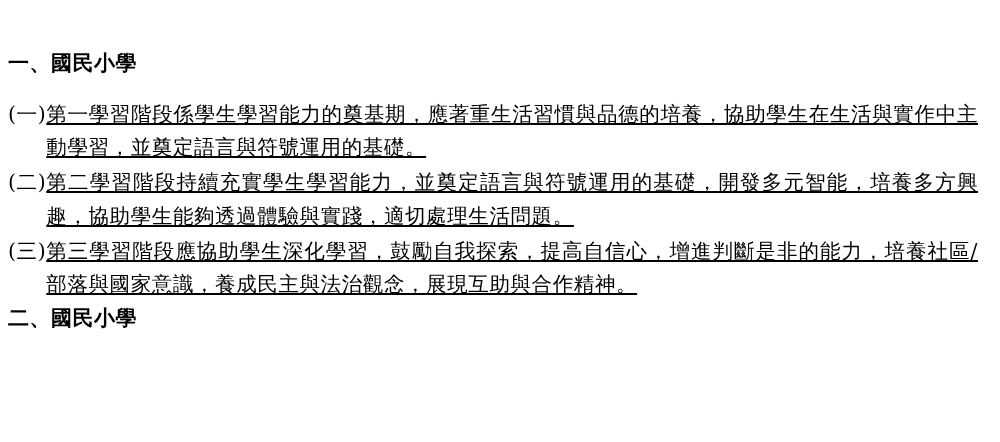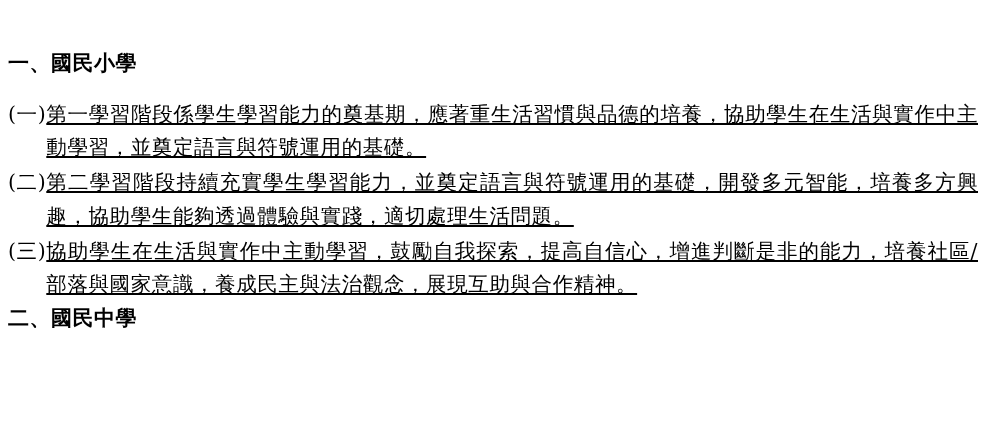--- a/index.html
+++ b/index.html
@@ -92,20 +92,20 @@
     <li class="clause">
       <span class="clause-marker">(一)</span>
       <span class="clause-text">第一學習階段係學生學習能力的奠基期，應著重生活習慣與品德的培養，協助學生在生活與實作中主動學習，並奠定語言與符號運用的基礎。</span>
     </li>
     <li class="clause">
       <span class="clause-marker">(二)</span>
       <span class="clause-text">第二學習階段持續充實學生學習能力，並奠定語言與符號運用的基礎，開發多元智能，培養多方興趣，協助學生能夠透過體驗與實踐，適切處理生活問題。</span>
     </li>
     <li class="clause">
       <span class="clause-marker">(三)</span>
-      <span class="clause-text">協助學生在生活與實作中主動學習，鼓勵自我探索，提高自信心，增進判斷是非的能力，培養社區/部落與國家意識，養成民主與法治觀念，展現互助與合作精神。</span>
+      <span class="clause-text">第三學習階段應協助學生深化學習，鼓勵自我探索，提高自信心，增進判斷是非的能力，培養社區/部落與國家意識，養成民主與法治觀念，展現互助與合作精神。</span>
     </li>
   </ul>
 
-  <h2 class="section-heading" id="heading-secondary">二、國民中學</h2>
+  <h2 class="section-heading" id="heading-secondary">二、國民小學</h2>
 
 
 </div>
 
 </body></html>

